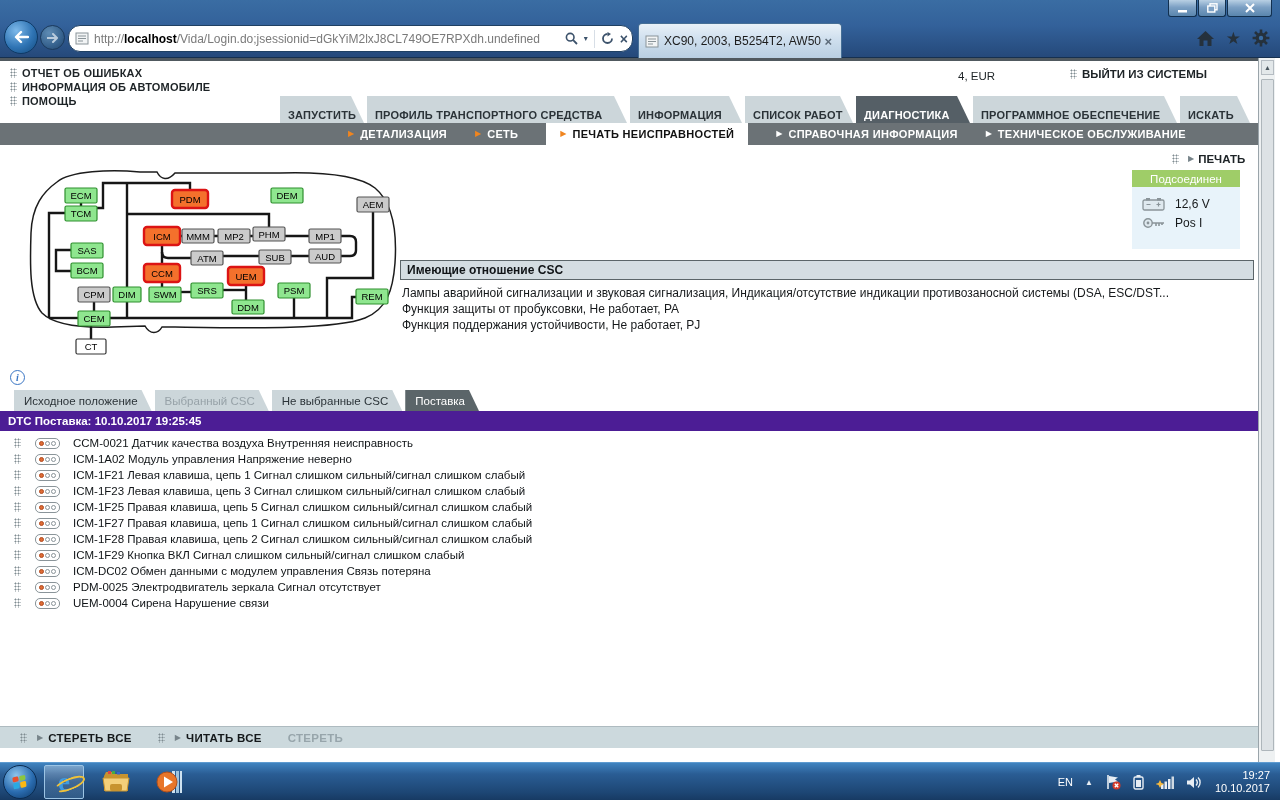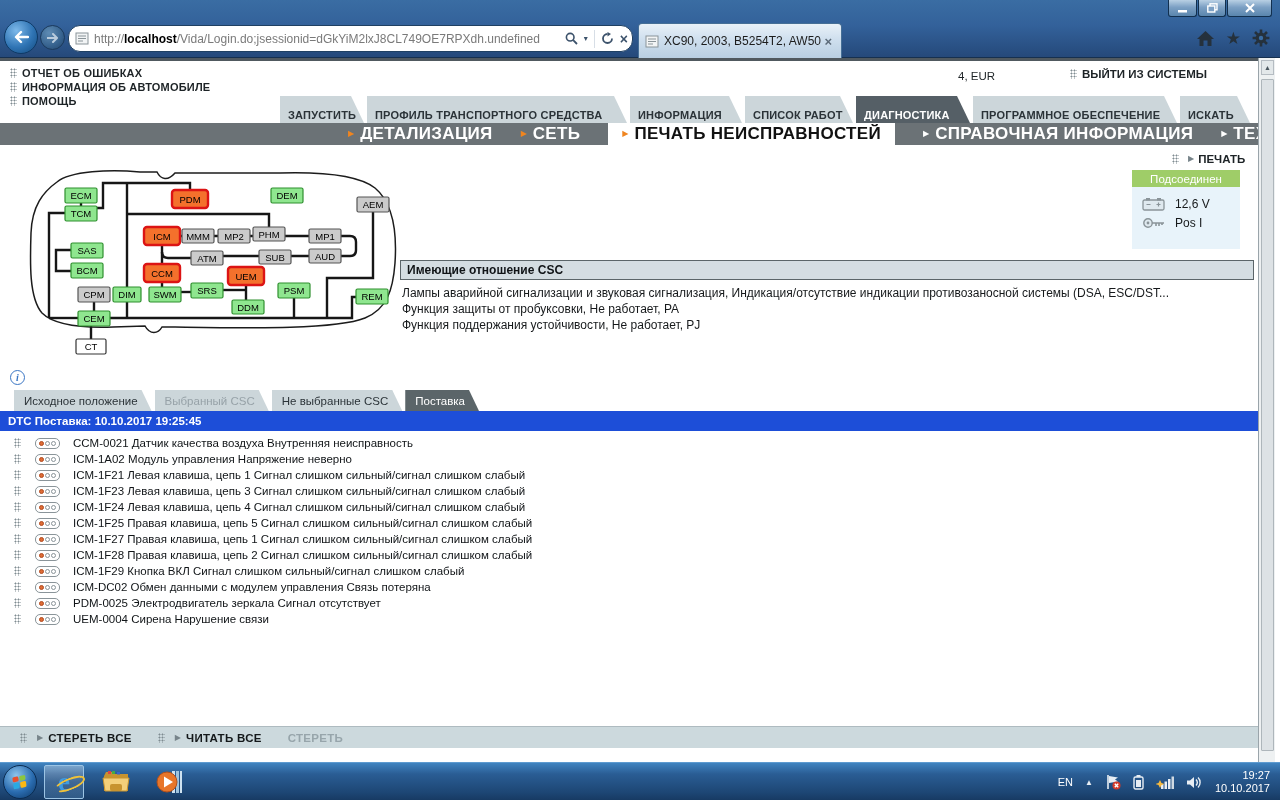--- a/index.html
+++ b/index.html
@@ -54,21 +54,21 @@
 
   .maintabs{position:absolute;left:280px;top:38px;height:27px;display:flex;gap:3px;}
   .mtab{height:27px;background:#ccd6da;color:#2b3338;font-size:11px;font-weight:bold;
     line-height:12px;padding:2px 8px;display:flex;align-items:flex-end;
     clip-path:polygon(0 0,calc(100% - 13px) 0,100% 100%,0 100%);cursor:pointer;letter-spacing:.2px;}
   .mtab.active{background:#555f66;color:#fff;}
 
   .subbar{position:absolute;left:0;top:65px;width:1258px;height:22px;background:#6b7276;
     display:flex;align-items:stretch;}
   .stab{display:flex;align-items:center;gap:6px;margin-right:28px;cursor:pointer;white-space:nowrap;}
-  .stab .lbl{font-size:17px;font-weight:bold;color:#fff;letter-spacing:.3px;}
+  .stab .lbl{font-size:11px;font-weight:bold;color:#fff;letter-spacing:.3px;}
   .stab.active{background:#fff;padding:0 14px;margin-right:28px;}
   .stab.active .lbl{color:#111;}
   .sarrow{font-size:8px;line-height:8px;}
   .sarrow.orange{color:#f0851f;}
   .sarrow.white{color:#fff;}
   .stab:first-child{margin-left:348px;}
 
   .printlink{position:absolute;left:1172px;top:95px;display:flex;align-items:center;gap:4px;cursor:pointer;}
   .printlink .lbl{font-size:11.5px;font-weight:bold;color:#1d2326;}
   .marker{color:#77848a;font-size:8px;line-height:8px;}
@@ -89,21 +89,21 @@
   .infoicon{position:absolute;left:10px;top:312px;width:15px;height:15px;border:1.5px solid #3a76c4;
     border-radius:50%;color:#3a76c4;font-size:10px;font-style:italic;font-weight:bold;
     display:flex;align-items:center;justify-content:center;font-family:"Liberation Serif",serif;}
 
   .dtctabs{position:absolute;left:14px;top:332px;height:21px;display:flex;gap:3px;}
   .dtab{height:21px;background:#ccd6da;color:#2b3338;font-size:11.5px;padding:0 14px 0 10px;
     display:flex;align-items:center;clip-path:polygon(0 0,calc(100% - 10px) 0,100% 100%,0 100%);cursor:pointer;}
   .dtab.disabled{color:#97a2a8;}
   .dtab.active{background:#5b6569;color:#fff;}
 
-  .dtchead{position:absolute;left:0;top:353px;width:1258px;height:20px;background:#1d4ed8;
+  .dtchead{position:absolute;left:0;top:353px;width:1258px;height:20px;background:#4c1d95;
     display:flex;align-items:center;padding-left:8px;}
   .dtchead .lbl{font-size:11.5px;font-weight:bold;color:#fff;}
 
   .dtclist{position:absolute;left:0;top:377px;width:1258px;}
   .dtc-row{display:flex;align-items:center;height:16px;cursor:pointer;}
   .dtc-row .grip{margin-left:14px;margin-right:14px;}
   .status{width:25px;height:11px;border:1px solid #8a9499;border-radius:5px;background:#fff;
     display:flex;align-items:center;justify-content:center;gap:1px;margin-right:13px;flex:0 0 auto;}
   .status i{display:block;width:5px;height:5px;border-radius:50%;border:1px solid #8a9499;background:#fff;}
   .status i.on{background:#dd6b35;border-color:#b14a1e;}
@@ -528,29 +528,20 @@
           </span>
           <span class="dtc-text">ICM-1F23 Левая клавиша, цепь 3 Сигнал слишком сильный/сигнал слишком слабый</span>
         </div>
         <div class="dtc-row">
           <span class="grip"></span>
           <span class="status">
             <i class="on"></i>
             <i></i>
             <i></i>
           </span>
-          <span class="dtc-text">ICM-1F24 Левая клавиша, цепь 4 Сигнал слишком сильный/сигнал слишком слабый</span>
-        </div>
-        <div class="dtc-row">
-          <span class="grip"></span>
-          <span class="status">
-            <i class="on"></i>
-            <i></i>
-            <i></i>
-          </span>
           <span class="dtc-text">ICM-1F25 Правая клавиша, цепь 5 Сигнал слишком сильный/сигнал слишком слабый</span>
         </div>
         <div class="dtc-row">
           <span class="grip"></span>
           <span class="status">
             <i class="on"></i>
             <i></i>
             <i></i>
           </span>
           <span class="dtc-text">ICM-1F27 Правая клавиша, цепь 1 Сигнал слишком сильный/сигнал слишком слабый</span>

